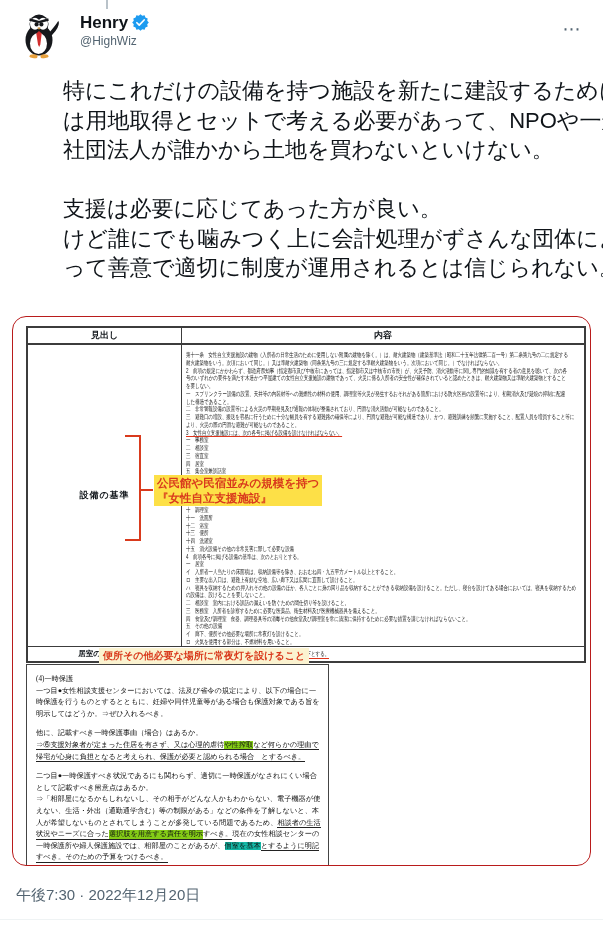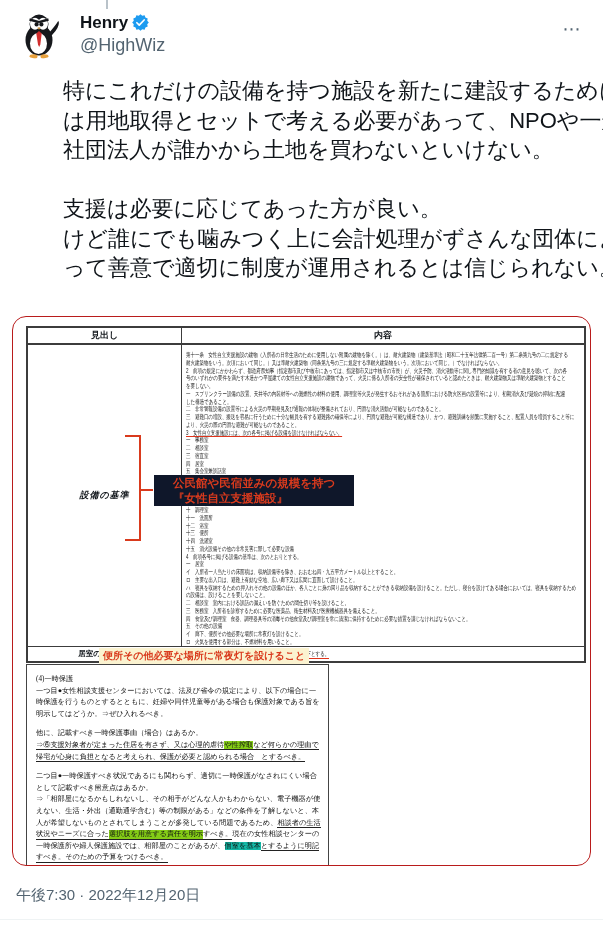--- a/index.html
+++ b/index.html
@@ -6,21 +6,21 @@
   body{width:603px;height:927px;position:relative;overflow:hidden;
        font-family:"Liberation Sans",sans-serif;color:#0f1419;}
 
   
   .thread-artifact{position:absolute;left:106px;top:0;width:2px;height:9px;background:#b9c2c9;}
   .avatar{position:absolute;left:15px;top:11px;width:48px;height:48px;border-radius:50%;
           overflow:hidden;background:#fff;cursor:pointer;}
   .user-block{position:absolute;left:80px;top:12px;line-height:1.25;cursor:pointer;}
   .display-name{font-size:17px;font-weight:bold;color:#0f1419;display:flex;align-items:center;gap:3px;}
   .verified{width:19px;height:19px;display:inline-block;}
-  .handle{font-size:18px;color:#536471;margin-top:1px;}
+  .handle{font-size:12px;color:#536471;margin-top:1px;}
   .more-btn{position:absolute;right:14px;top:12px;width:34px;height:34px;border-radius:50%;
             display:flex;align-items:center;justify-content:center;color:#536471;
             font-size:18px;letter-spacing:1px;cursor:pointer;user-select:none;}
 
   
   .tweet-text{position:absolute;left:15px;top:76px;width:576px;font-size:22px;
               line-height:29.5px;white-space:pre-wrap;color:#0f1419;margin-left:48px;}
 
   
   .media-card{position:absolute;left:12px;top:316px;width:577px;height:548px;
@@ -28,40 +28,40 @@
 
   
   .tbl{position:absolute;left:13px;top:9px;width:556px;border:2px solid #3c3c3c;background:#fff;}
   .trow{display:flex;border-bottom:1px solid #3c3c3c;}
   .trow:last-child{border-bottom:none;}
   .thead{border-bottom:2px solid #3c3c3c;}
   .cell-l{width:153px;border-right:1px solid #3c3c3c;display:flex;align-items:center;
           justify-content:center;text-align:center;flex:none;}
   .cell-r{flex:1;overflow:hidden;position:relative;}
   .hcell{font-size:9px;font-weight:bold;height:15px;}
-  .lbl{font-size:9px;font-weight:bold;letter-spacing:1px;font-style:italic;}
+  .lbl{font-size:9px;font-weight:bold;letter-spacing:1px;}
   .lbl-sm{font-size:7.5px;font-weight:bold;}
   .row1{height:301px;}
   .row2{height:14px;align-items:center;}
   .doc-lines{padding:6px 0 0 4px;}
   .doc-line{height:7.75px;line-height:7.75px;font-size:6.4px;white-space:pre;
             transform:scaleX(0.70);transform-origin:0 0;width:143%;color:#222;}
   .rl{border-bottom:1.6px solid #e0331a;padding-bottom:0.5px;}
   .row2-text{font-size:6.4px;white-space:pre;transform:scaleX(0.70);transform-origin:0 50%;
              width:143%;display:block;padding-left:4px;color:#222;}
   .ul-red{border-bottom:1.8px solid #e0331a;padding-bottom:1px;}
 
   
   .bracket-v{position:absolute;left:126px;top:118px;width:2px;height:106px;background:#d93a1d;}
   .bracket-a{position:absolute;height:2px;background:#d93a1d;}
   .bk-top{left:112px;top:118px;width:16px;}
   .bk-bot{left:112px;top:222px;width:16px;}
   .bk-mid{left:126px;top:172px;width:14px;}
   .note1{position:absolute;left:141px;top:158px;color:#d93a1d;font-weight:bold;font-size:11.5px;
-         line-height:14.5px;background:#0f172a;padding:1px 19px;white-space:nowrap;}
+         line-height:14.5px;background:#fde047;padding:1px 3px;white-space:nowrap;}
   .note2{position:absolute;left:86px;top:331px;color:#d93a1d;font-weight:bold;font-size:10px;
          background:#fbf3d0;padding:1px 4px;white-space:nowrap;z-index:5;}
 
   
   .op-box{position:absolute;left:13px;top:347px;width:303px;height:246px;border:1px solid #444;
           background:#fff;padding:9px 7px 0 9px;box-sizing:border-box;overflow:hidden;
           font-family:"Liberation Serif",serif;font-size:7.2px;line-height:11.6px;color:#111;}
   .op-para{margin:0;}
   .op-para.gap{margin-top:8px;}
   .seg-plain{}

